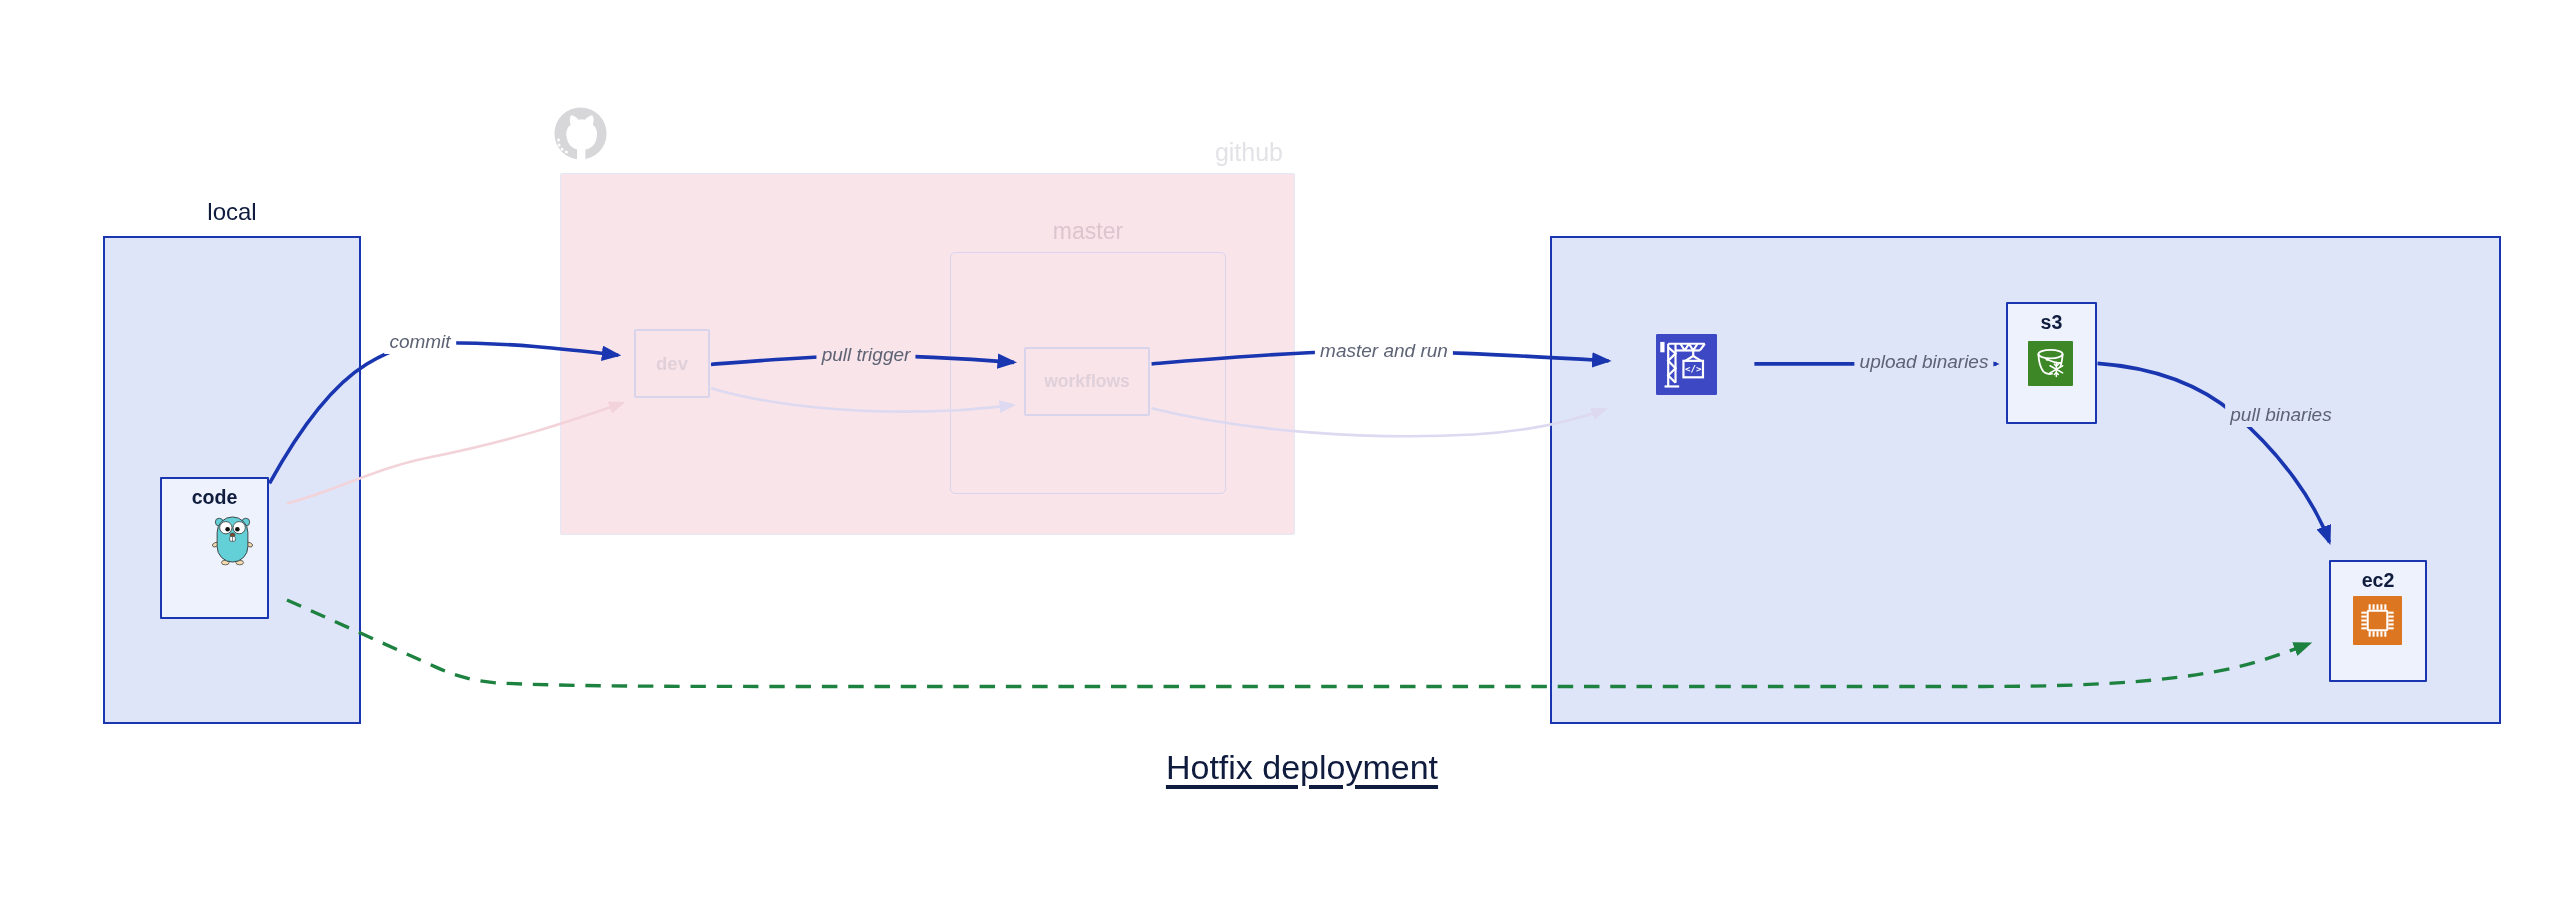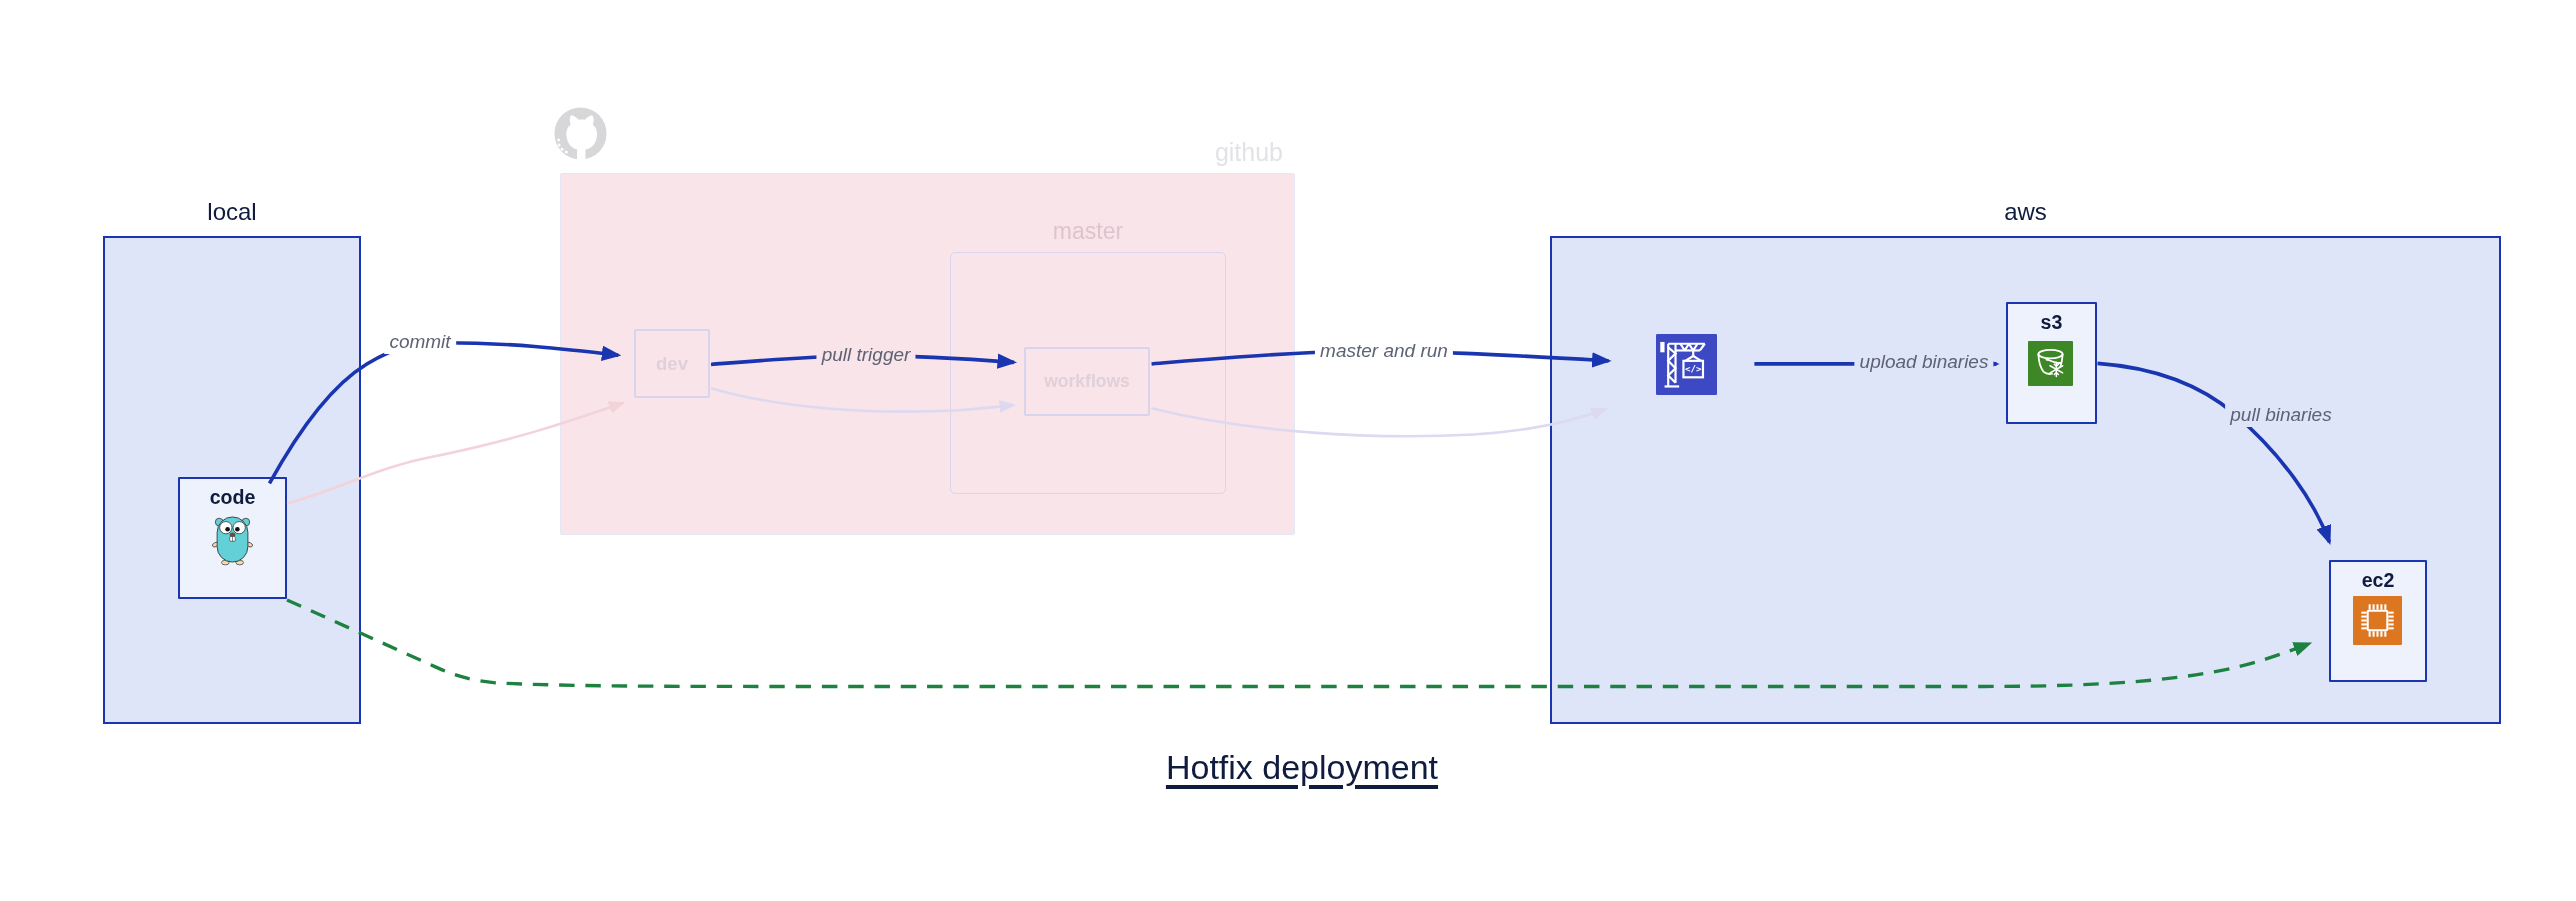--- a/index.html
+++ b/index.html
@@ -67,24 +67,23 @@
     <path fill="#ffffff" d="M33 72 C29 58 32 48 40 42 C37 33 38 27 41 23 C47 24 53 28 56 32
       C59 31 66 31 69 32 C72 28 78 24 84 23 C87 27 88 33 85 42 C93 48 96 58 92 72
       C89 86 77 93 62.5 93 C48 93 36 86 33 72 Z"></path>
     <path fill="#ffffff" d="M53 88 h17 v28 c0 4 -4 6 -8.5 6 c-4.5 0 -8.5 -2 -8.5 -6 Z"></path>
     <path fill="none" stroke="#ffffff" stroke-width="5" stroke-linecap="round" stroke-dasharray="1.5 9" d="M32 98 C20 93 13 83 16 70"></path>
   </svg>
 
   <div class="group-label" style="left:950px;top:218px;width:276px;color:var(--faded-pink-text);font-size:23px;">master</div>
   <div class="group faded-group" style="left:950px;top:252px;width:276px;height:242px;"></div>
 
-  <div class="group-label" style="left:1550px;top:198px;width:951px;">aws</div>
   <div class="group blue-group" style="left:1550px;top:236px;width:951px;height:488px;"></div>
 
-  <div class="node" style="left:178px;top:477px;width:109px;height:122px;z-index:3;">
+  <div class="node" style="left:160px;top:477px;width:109px;height:142px;z-index:3;">
     <div class="node-label">code</div>
   </div>
   <svg class="icon-abs" style="left:212px;top:513px;z-index:4;" width="41" height="53" viewBox="0 0 80 102">
     <circle cx="14" cy="17" r="7.5" fill="var(--gopher-teal)" stroke="#3a3a3a" stroke-width="1.6"></circle>
     <circle cx="66" cy="17" r="7.5" fill="var(--gopher-teal)" stroke="#3a3a3a" stroke-width="1.6"></circle>
     <ellipse cx="7" cy="61" rx="6.5" ry="4" fill="var(--gopher-tan)" stroke="#3a3a3a" stroke-width="1.4" transform="rotate(-25 7 61)"></ellipse>
     <ellipse cx="73" cy="61" rx="6.5" ry="4" fill="var(--gopher-tan)" stroke="#3a3a3a" stroke-width="1.4" transform="rotate(25 73 61)"></ellipse>
     <ellipse cx="26" cy="96" rx="7.5" ry="4.5" fill="var(--gopher-tan)" stroke="#3a3a3a" stroke-width="1.4"></ellipse>
     <ellipse cx="54" cy="96" rx="7.5" ry="4.5" fill="var(--gopher-tan)" stroke="#3a3a3a" stroke-width="1.4"></ellipse>
     <rect x="10" y="7" width="60" height="88" rx="30" fill="var(--gopher-teal)" stroke="#3a3a3a" stroke-width="1.8"></rect>

